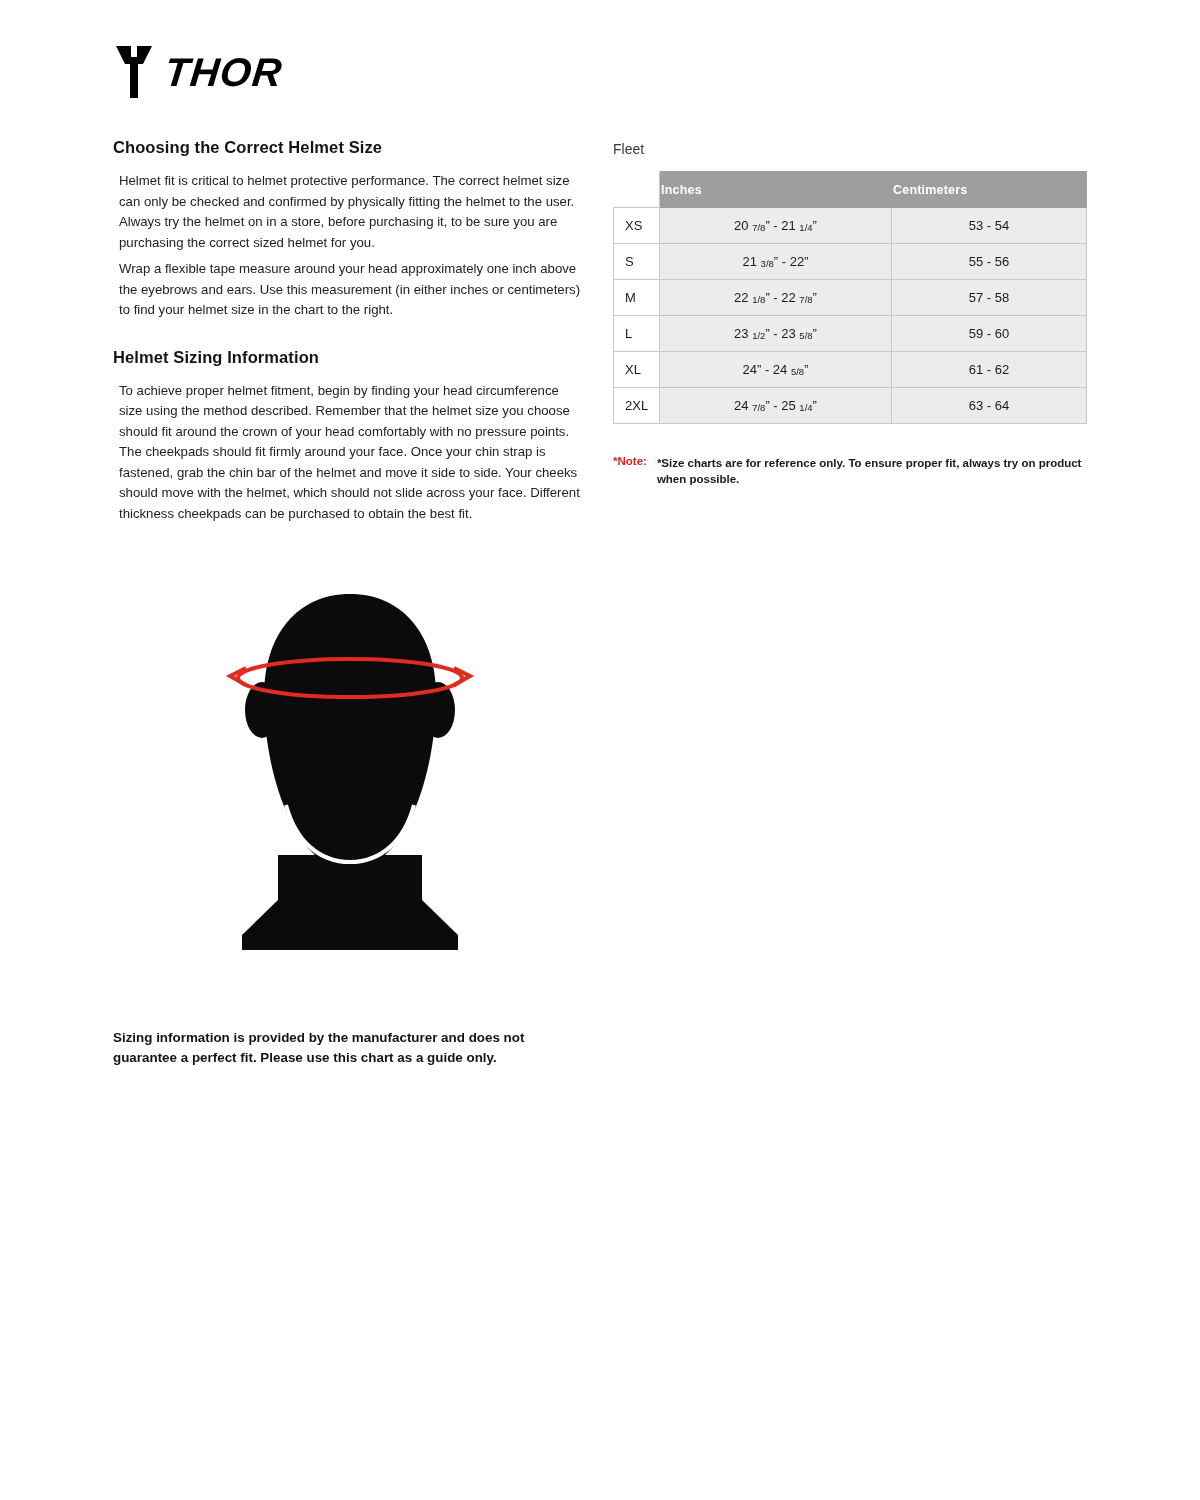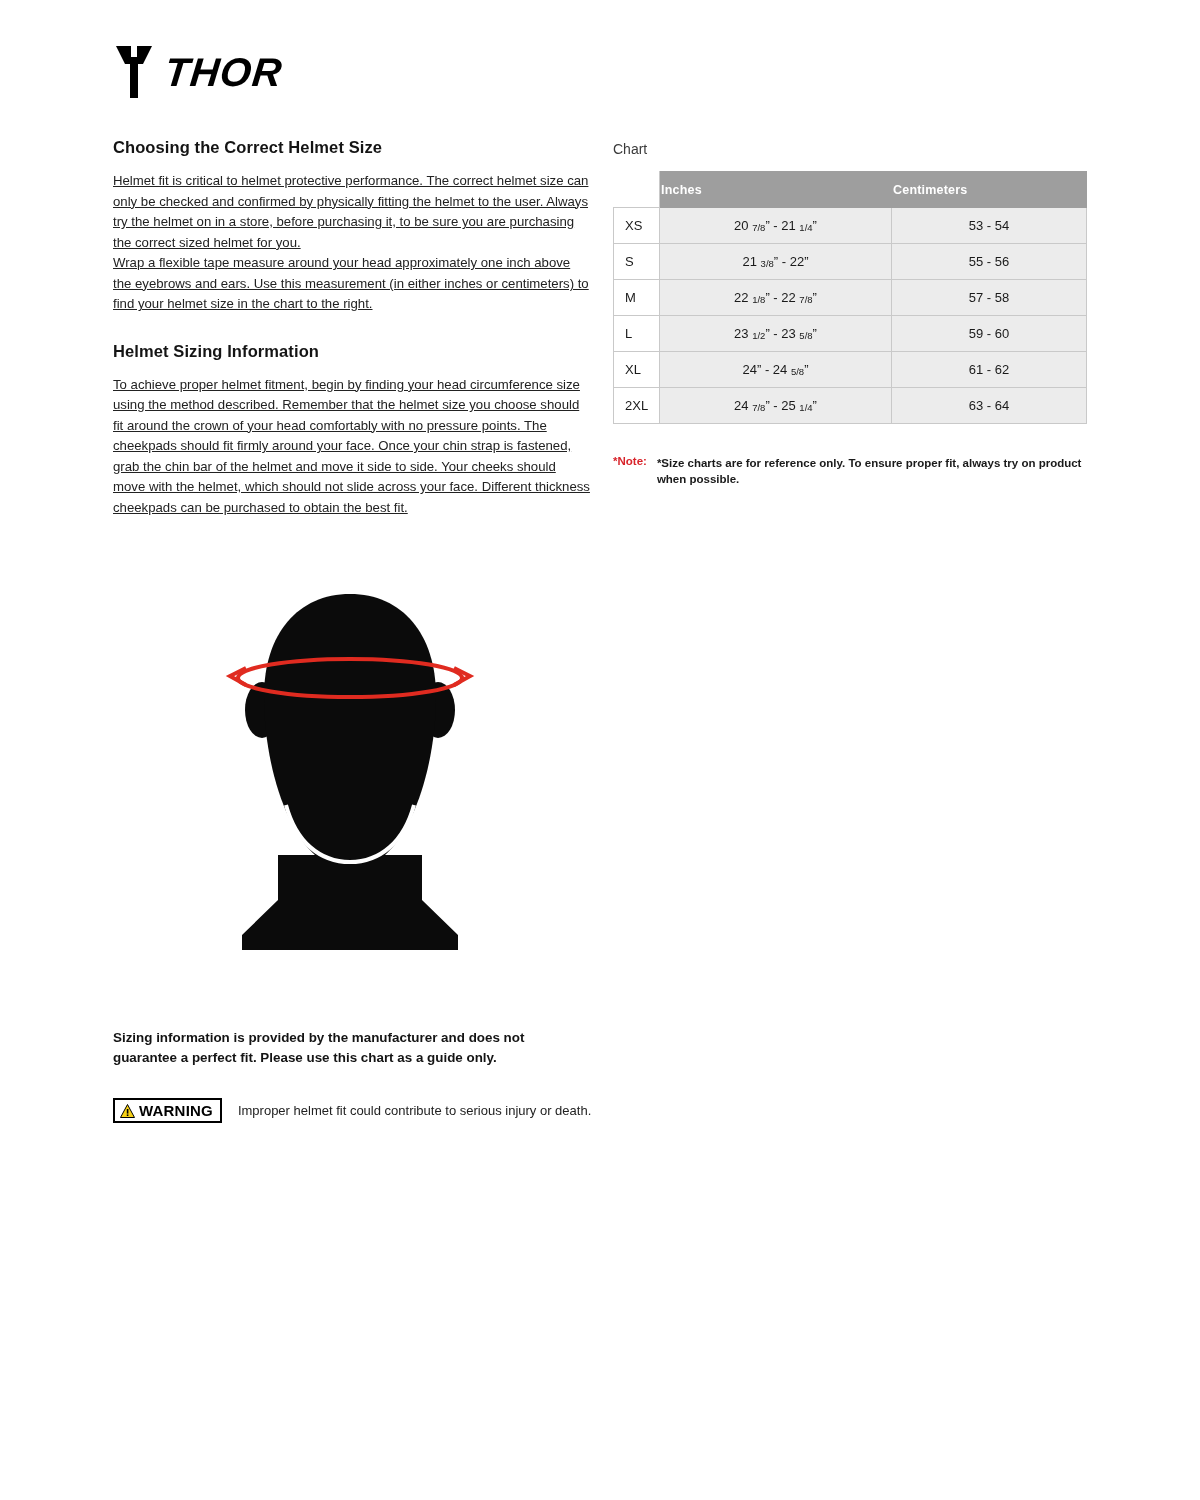--- a/index.html
+++ b/index.html
@@ -60,23 +60,22 @@
     margin: 0 0 14px 0;
     color: #141414;
     letter-spacing: 0.1px;
   }
   h2.section-title.gap {
     margin-top: 27px;
   }
   p.body-text {
     font-size: 13.2px;
     line-height: 20.5px;
-    margin: 0;
+    margin: 6px;
     color: #222;
-    text-decoration: underline;
   }
 
   
   .head-figure {
     position: absolute;
     left: 200px;
     top: 590px;
     width: 300px;
     height: 360px;
   }
@@ -254,36 +253,23 @@
       <path d="M86 215 C 96 252, 120 272, 150 272 C 180 272, 204 252, 214 215" fill="none" stroke="#ffffff" stroke-width="4"></path>
 
       <ellipse cx="150" cy="88" rx="112" ry="19" fill="none" stroke="#e02b20" stroke-width="4"></ellipse>
       <path d="M46 95 L30 86 L46 78" fill="none" stroke="#e02b20" stroke-width="4"></path>
       <path d="M254 95 L270 86 L254 78" fill="none" stroke="#e02b20" stroke-width="4"></path>
     </svg>
   </div>
 
   <div class="manufacturer-note">Sizing information is provided by the manufacturer and does not guarantee a perfect fit. Please use this chart as a guide only.</div>
 
-  <div class="warning-row">
-    <div class="warning-badge">
-      <span class="tri">
-        <svg width="15" height="14" viewBox="0 0 15 14">
-          <polygon points="7.5,0.5 14.5,13.5 0.5,13.5" fill="#f7d117" stroke="#000" stroke-width="1"></polygon>
-          <rect x="6.8" y="5" width="1.6" height="4.6" fill="#000"></rect>
-          <rect x="6.8" y="10.4" width="1.6" height="1.6" fill="#000"></rect>
-        </svg>
-      </span>
-      <span class="wtext">WARNING</span>
-    </div>
-    <div class="warning-text">Improper helmet fit could contribute to serious injury or death.</div>
-  </div>
 
   <div class="right-col">
-    <div class="chart-subtitle">Chart</div>
+    <div class="chart-subtitle">Fleet</div>
 
     <table class="size-chart">
       <colgroup>
         <col class="c-size">
           <col class="c-in">
           <col class="c-cm">
       </colgroup>
       <thead>
         <tr>
           <th class="corner"></th>

